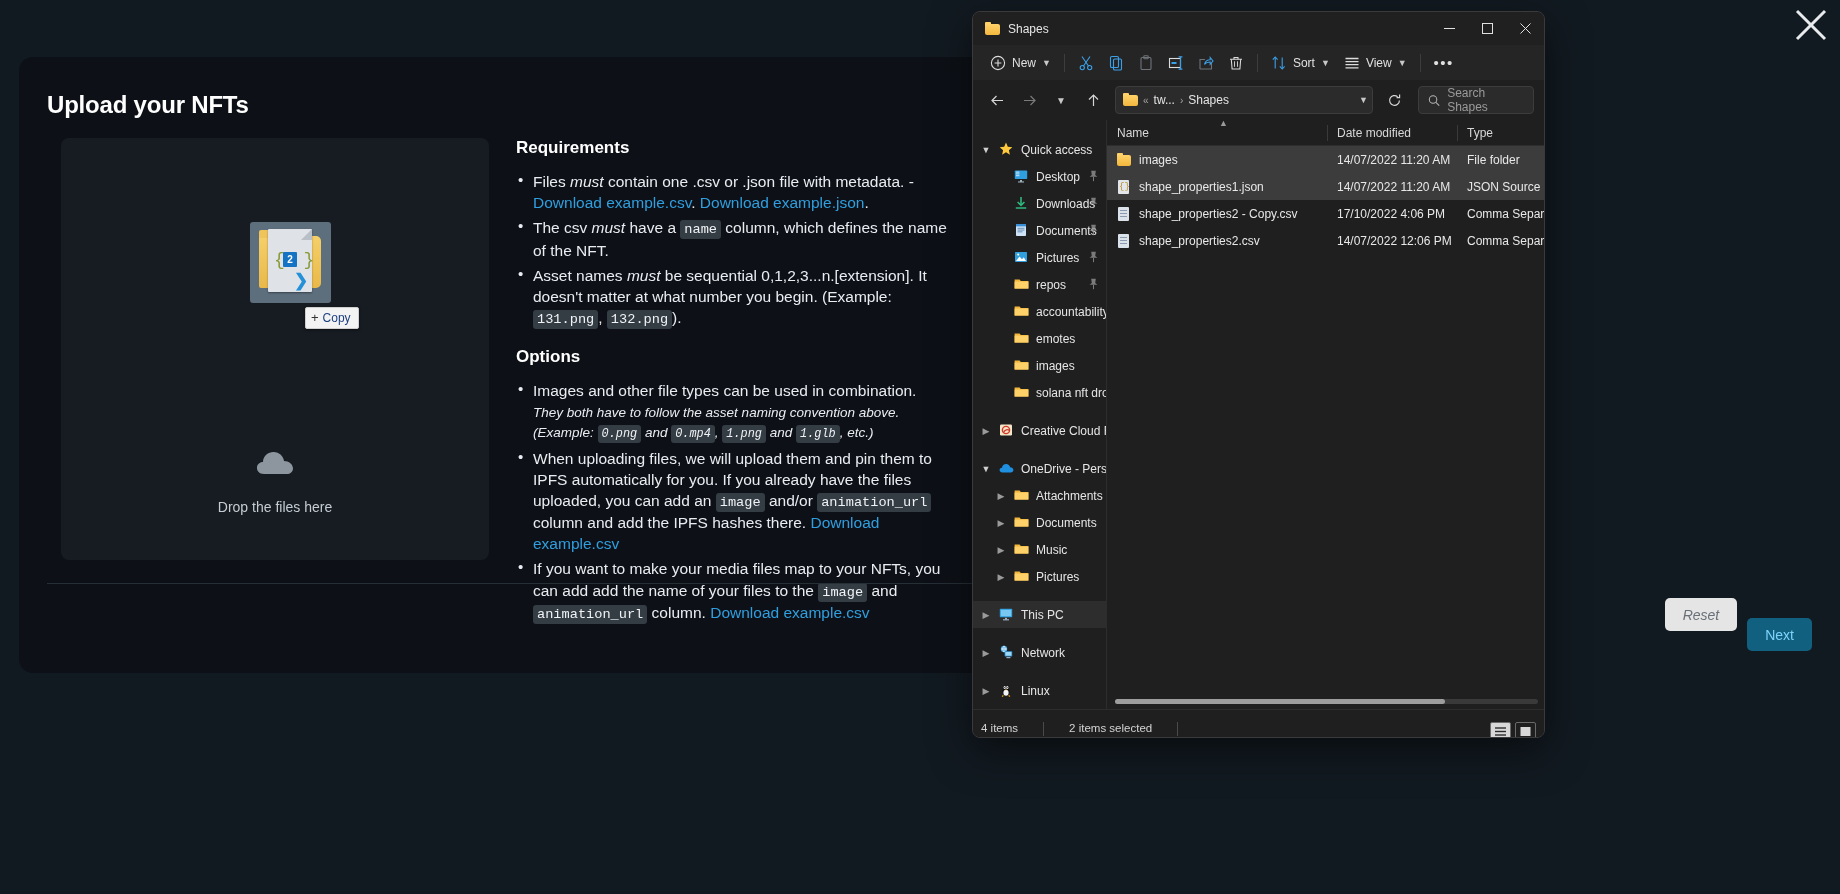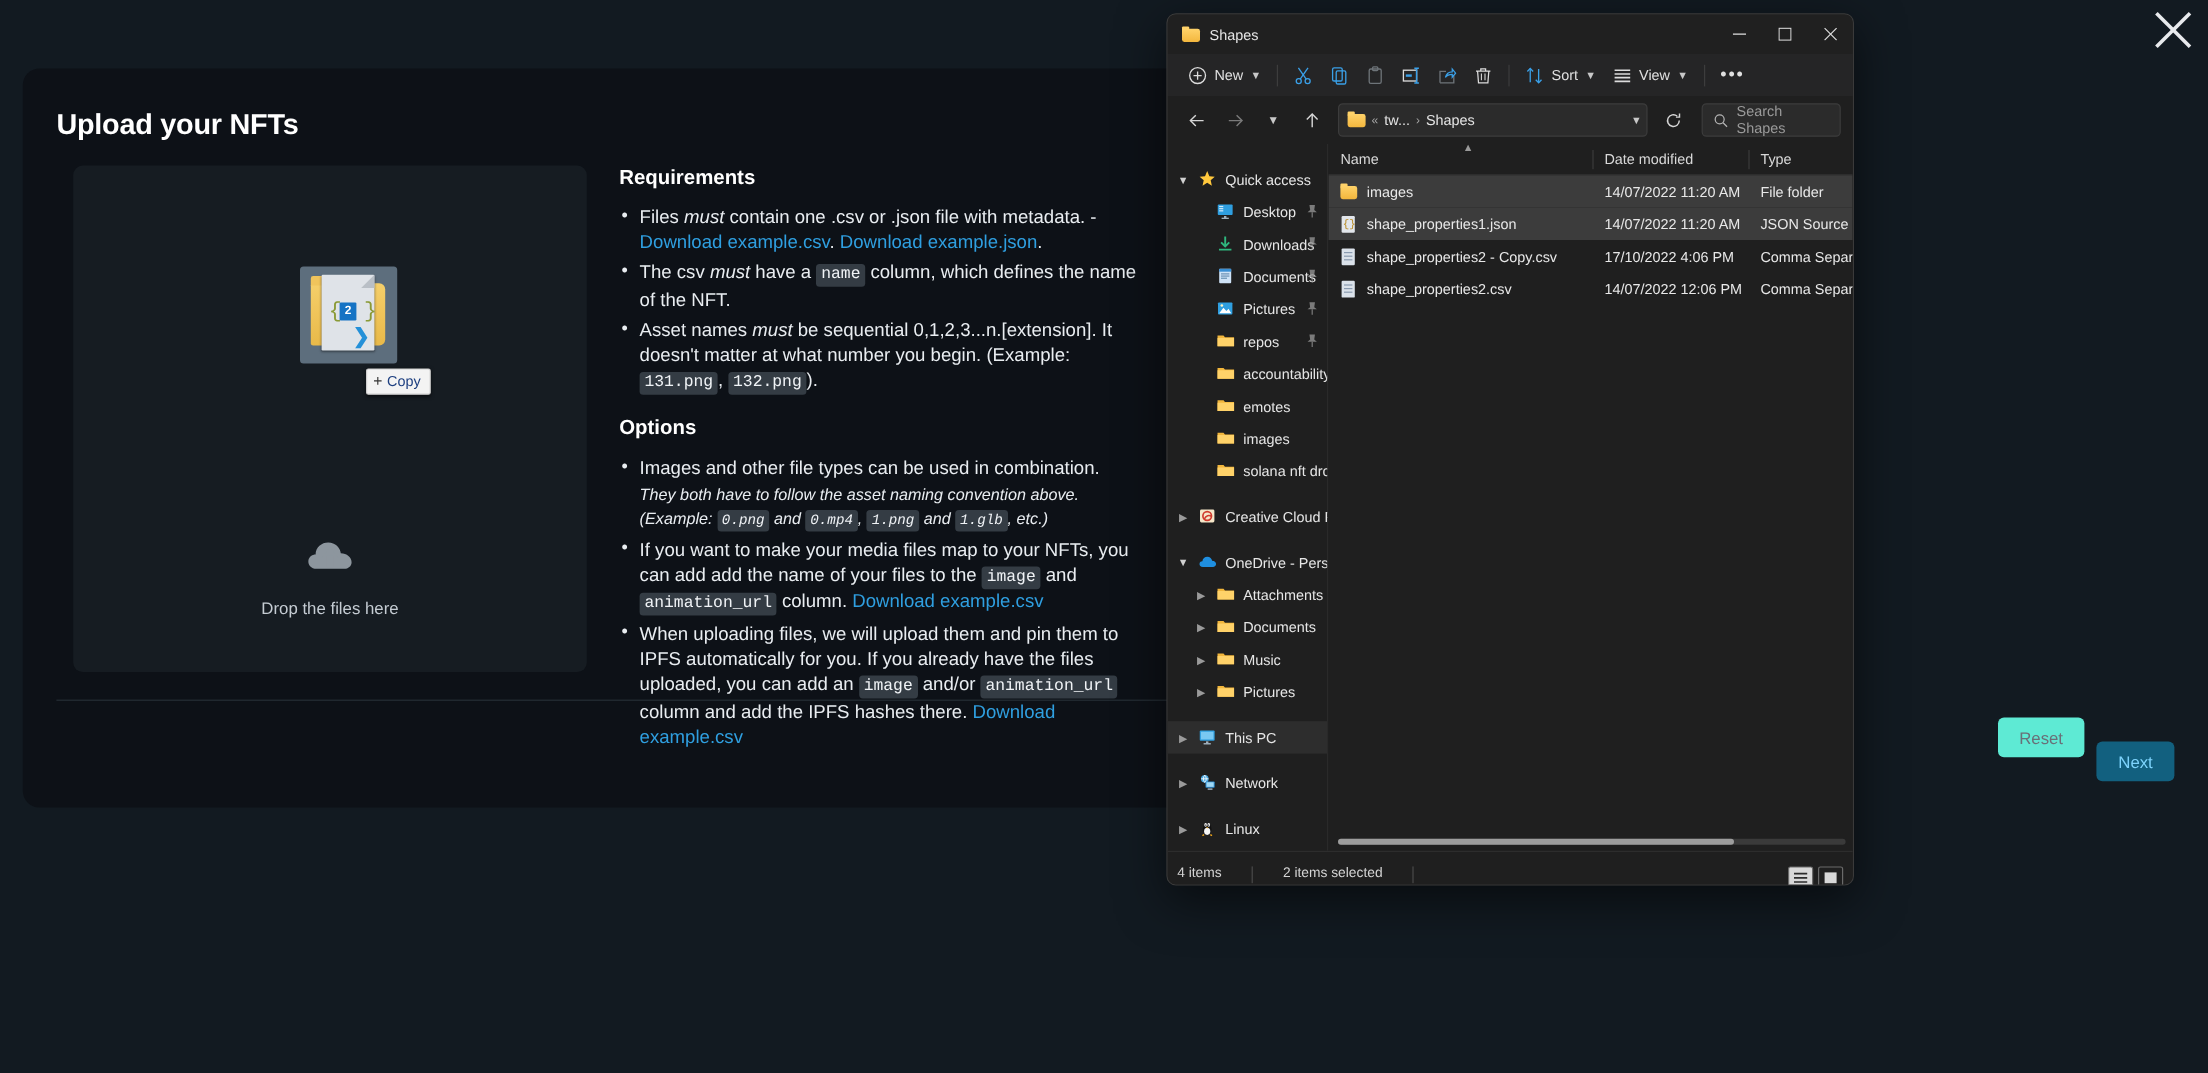--- a/index.html
+++ b/index.html
@@ -111,21 +111,21 @@
   .divider {
     position: absolute; left: 47px; top: 583px; width: 1110px; height: 1px;
     background: #262e36;
   }
   .btn-row { position: absolute; right: 28px; top: 598px; display:flex; gap: 10px; }
   .btn {
     height: 33px; min-width: 64px; padding: 0 18px; border-radius: 5px;
     font-size: 14px; display:flex; align-items:center; justify-content:center;
     border: none; cursor: pointer;
   }
-  .btn-reset { background: #5eead4; color: #697078; }
+  .btn-reset { background: #e5e5e5; color: #697078; font-style: italic; }
   .btn-next  { background: #12607f; color: #7dd3fc; margin-top: 20px; }
 
   
   .giant-x {
     position: absolute; right: 12px; top: 8px; width: 34px; height: 34px;
     color: #e8eaed;
   }
 
   
   .fe {
@@ -316,22 +316,22 @@
     <div class="sec-head">Requirements</div>
     <ul class="reqs" id="req-list">
         <li><span>Files </span><em>must</em><span> contain one .csv or .json file with metadata. - </span><a class="lnk" href="#">Download example.csv</a><span>. </span><a class="lnk" href="#">Download example.json</a><span>.</span></li>
         <li><span>The csv </span><em>must</em><span> have a </span><code>name</code><span> column, which defines the name of the NFT.</span></li>
         <li><span>Asset names </span><em>must</em><span> be sequential 0,1,2,3...n.[extension]. It doesn't matter at what number you begin. (Example: </span><code>131.png</code><span>, </span><code>132.png</code><span>).</span></li>
       </ul>
     <div style="height:14px"></div>
     <div class="sec-head">Options</div>
     <ul class="reqs" id="opt-list">
         <li><span>Images and other file types can be used in combination.</span><span class="sub"><span>They both have to follow the asset naming convention above. (Example: </span><code>0.png</code><span> and </span><code>0.mp4</code><span>, </span><code>1.png</code><span> and </span><code>1.glb</code><span>, etc.)</span></span></li>
+        <li><span>When uploading files, we will upload them and pin them to IPFS automatically for you. If you already have the files uploaded, you can add an </span><code>image</code><span> and/or </span><code>animation_url</code><span> column and add the IPFS hashes there. </span><a class="lnk" href="#">Download example.csv</a></li>
         <li><span>If you want to make your media files map to your NFTs, you can add add the name of your files to the </span><code>image</code><span> and </span><code>animation_url</code><span> column. </span><a class="lnk" href="#">Download example.csv</a></li>
-        <li><span>When uploading files, we will upload them and pin them to IPFS automatically for you. If you already have the files uploaded, you can add an </span><code>image</code><span> and/or </span><code>animation_url</code><span> column and add the IPFS hashes there. </span><a class="lnk" href="#">Download example.csv</a></li>
       </ul>
   </div>
 
   <div class="divider"></div>
   <div class="btn-row">
     <button class="btn btn-reset">Reset</button>
     <button class="btn btn-next">Next</button>
   </div>
 
   <svg class="giant-x" viewBox="0 0 34 34">

